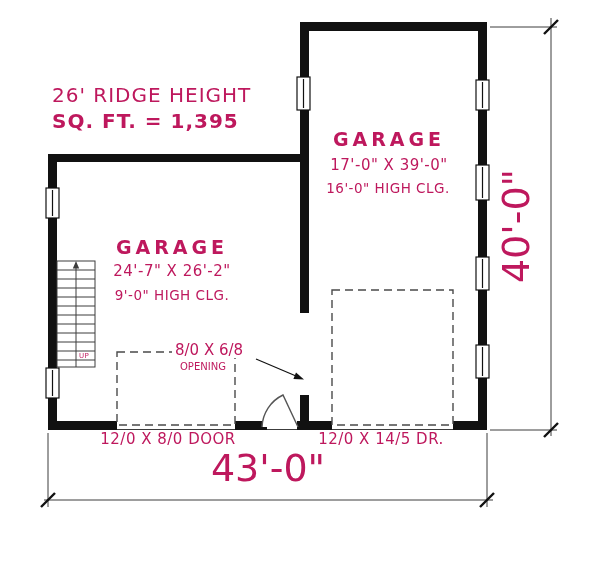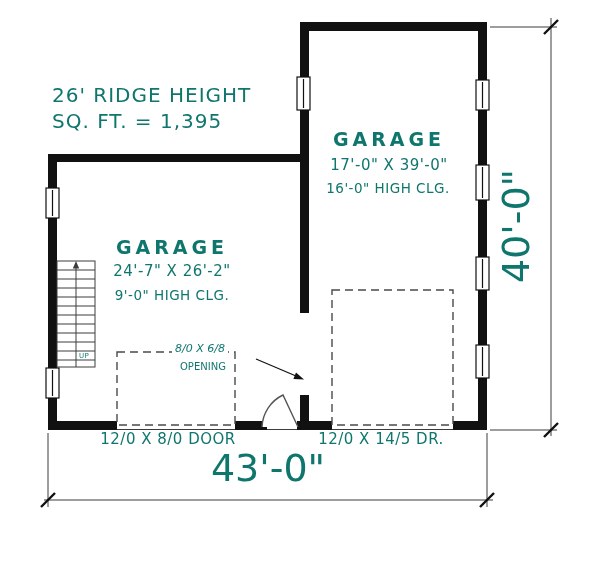--- a/index.html
+++ b/index.html
@@ -1,31 +1,31 @@
 <!DOCTYPE html>
 <html><head>
 <meta charset="utf-8">
 <style>
   html,body{margin:0;padding:0;background:#fff;}
   .canvas{
     position:relative;width:600px;height:587px;background:#ffffff;
-    font-family:"DejaVu Sans",sans-serif;color:#0f766e;overflow:hidden;
+    font-family:"DejaVu Sans",sans-serif;color:#be185d;overflow:hidden;
   }
   .canvas svg{position:absolute;left:0;top:0;}
   .lbl{position:absolute;white-space:nowrap;line-height:1;}
   .ctr{transform:translateX(-50%);text-align:center;}
   .t-ridge{left:52px;top:85px;font-size:20px;letter-spacing:1px;font-weight:500;}
-  .t-sqft{left:52px;top:111px;font-size:20px;letter-spacing:1px;font-weight:400;}
+  .t-sqft{left:52px;top:111px;font-size:20px;letter-spacing:1px;font-weight:700;}
   .g1-name{left:389px;top:130px;font-size:19px;letter-spacing:4px;font-weight:600;}
   .g1-dim{left:389px;top:158px;font-size:15px;letter-spacing:0.5px;}
   .g1-clg{left:388px;top:182px;font-size:13.5px;letter-spacing:0.5px;}
   .g2-name{left:172px;top:238px;font-size:19px;letter-spacing:4px;font-weight:600;}
   .g2-dim{left:172px;top:264px;font-size:15px;letter-spacing:0.5px;}
   .g2-clg{left:172px;top:289px;font-size:13.5px;letter-spacing:0.5px;}
-  .t-open1{left:172px;top:343px;font-size:11px;background:#fff;padding:0 3px;font-style:italic;}
+  .t-open1{left:172px;top:343px;font-size:15px;background:#fff;padding:0 3px;}
   .t-open2{left:177px;top:362px;font-size:10px;background:#fff;padding:0 3px;}
   .t-door1{left:168px;top:432px;font-size:15px;letter-spacing:0.5px;}
   .t-door2{left:381px;top:432px;font-size:15px;letter-spacing:0.5px;}
   .t-dim-w{left:268px;top:449px;font-size:38px;}
   .t-dim-h{left:516px;top:226px;font-size:38px;transform:translate(-50%,-50%) rotate(-90deg);}
   .t-up{left:79px;top:353px;font-size:7px;letter-spacing:0.5px;}
   .t-title{left:277px;top:506px;font-size:34px;letter-spacing:4px;
            font-family:"Liberation Serif","DejaVu Serif",serif;}
 </style>
 </head>

